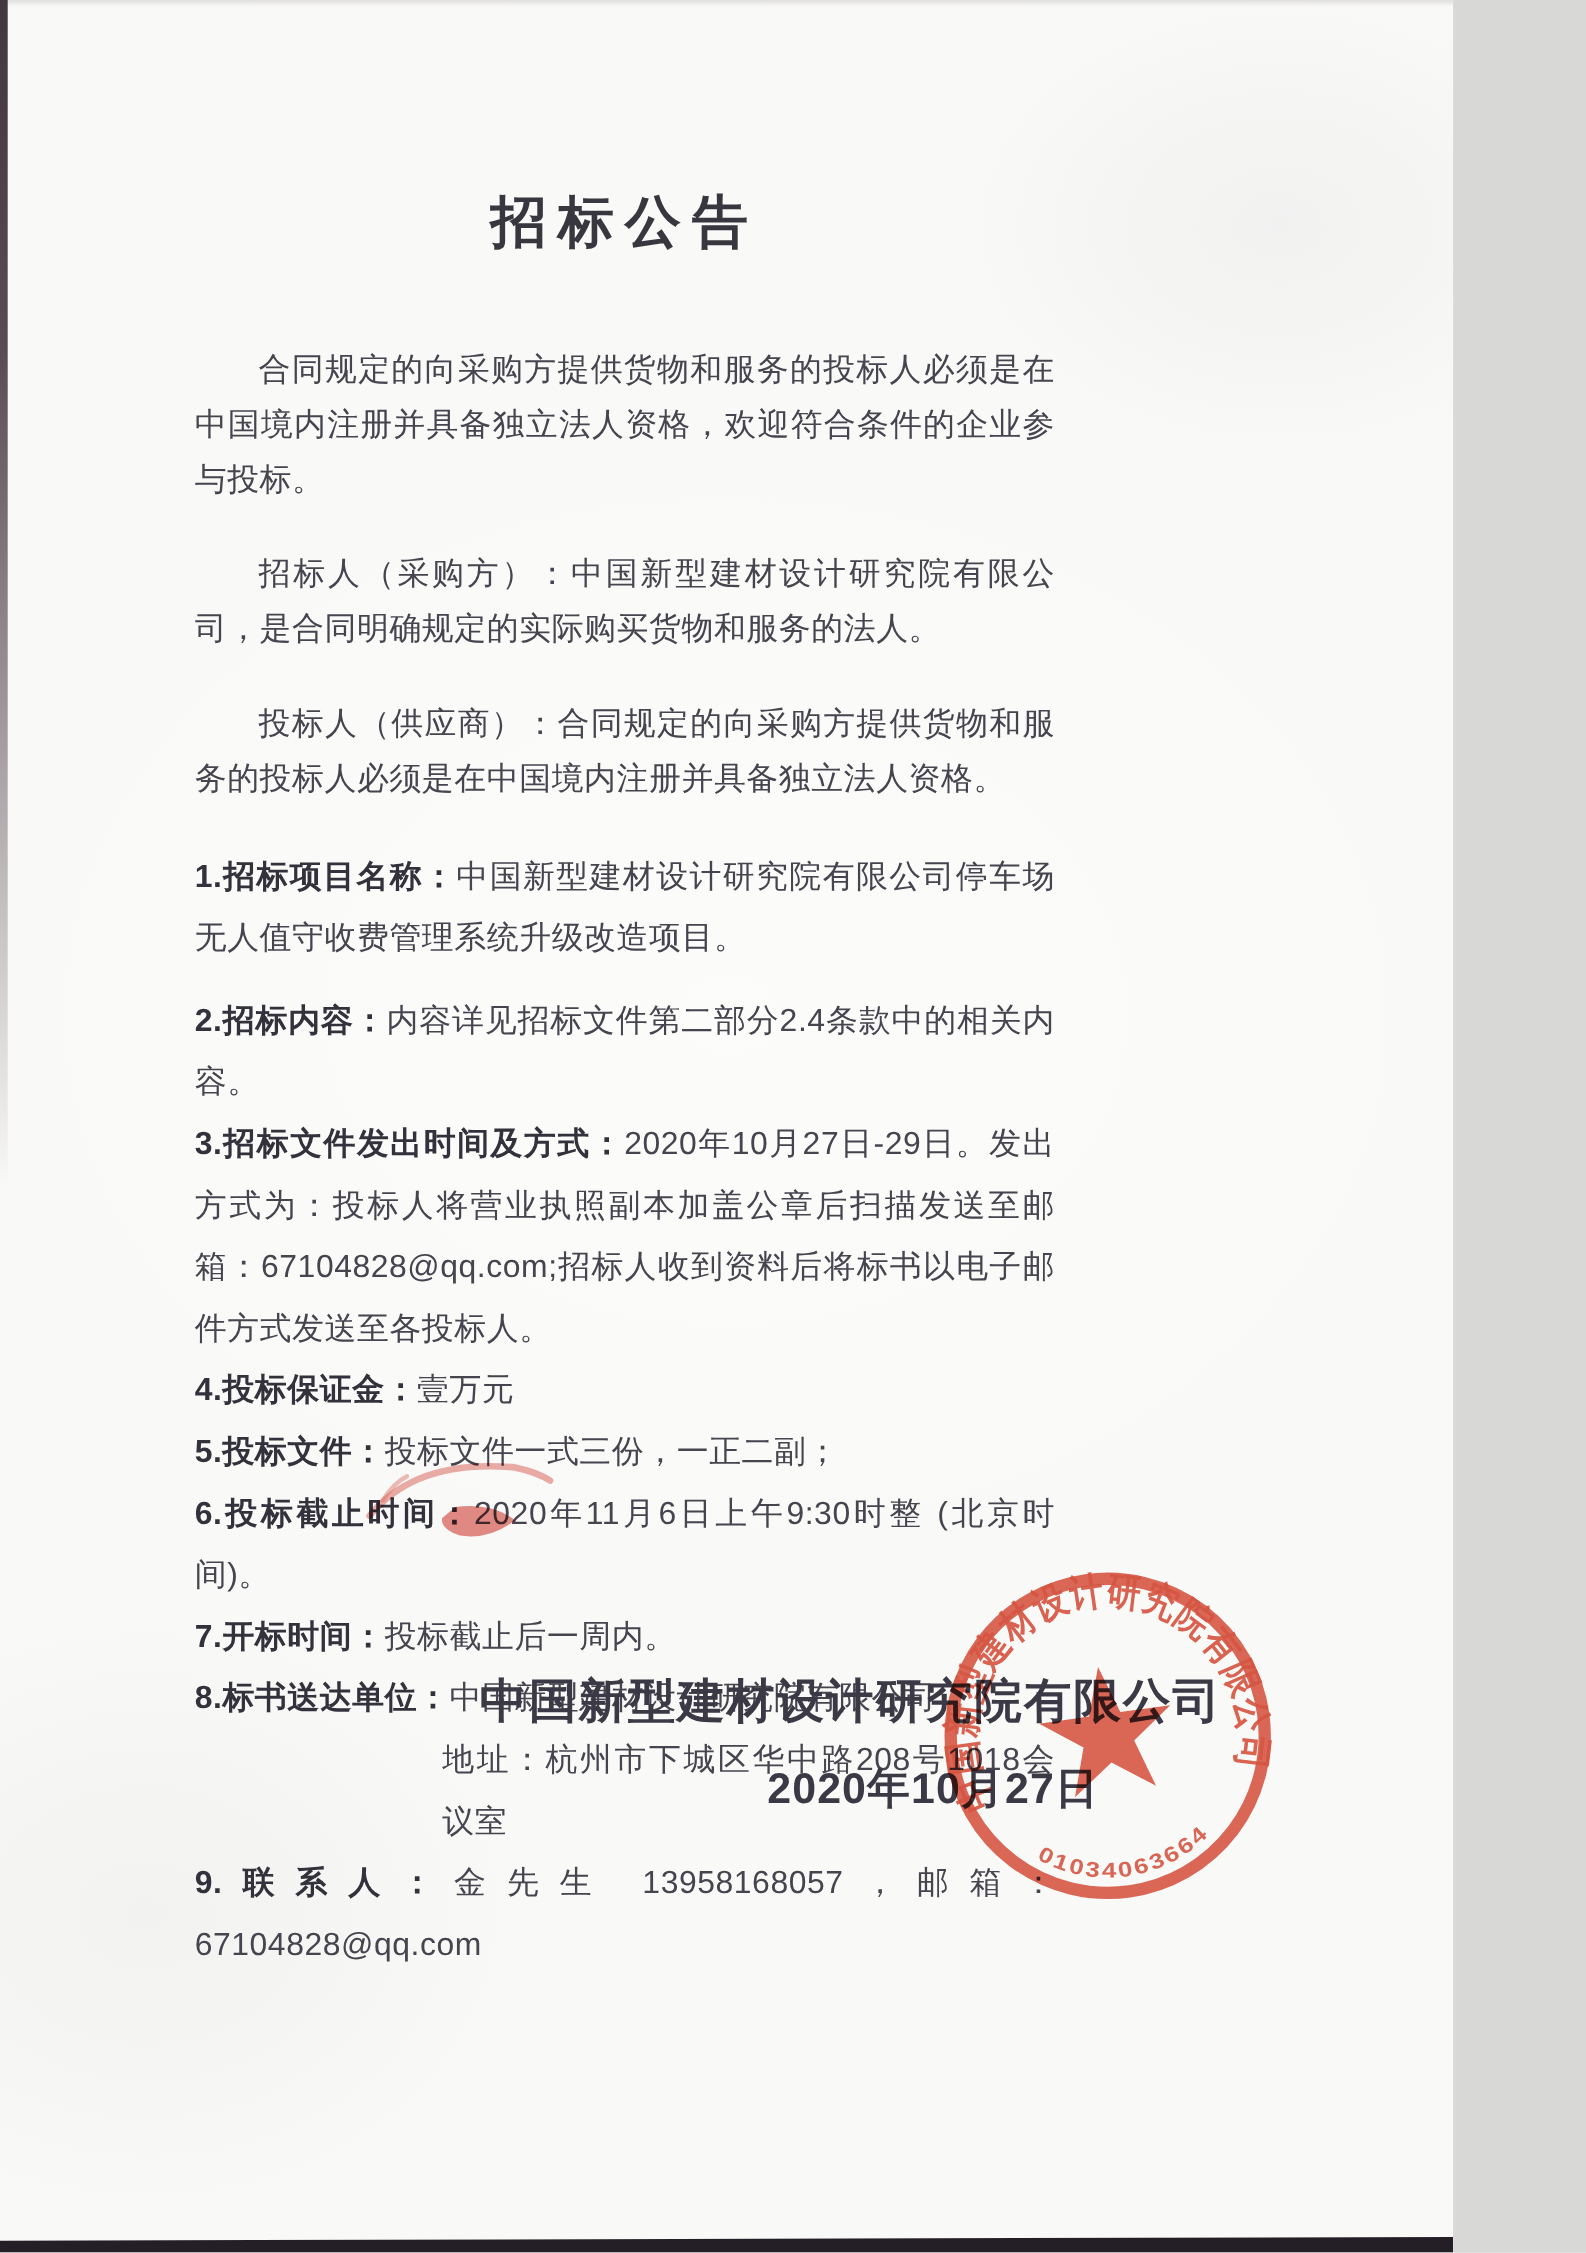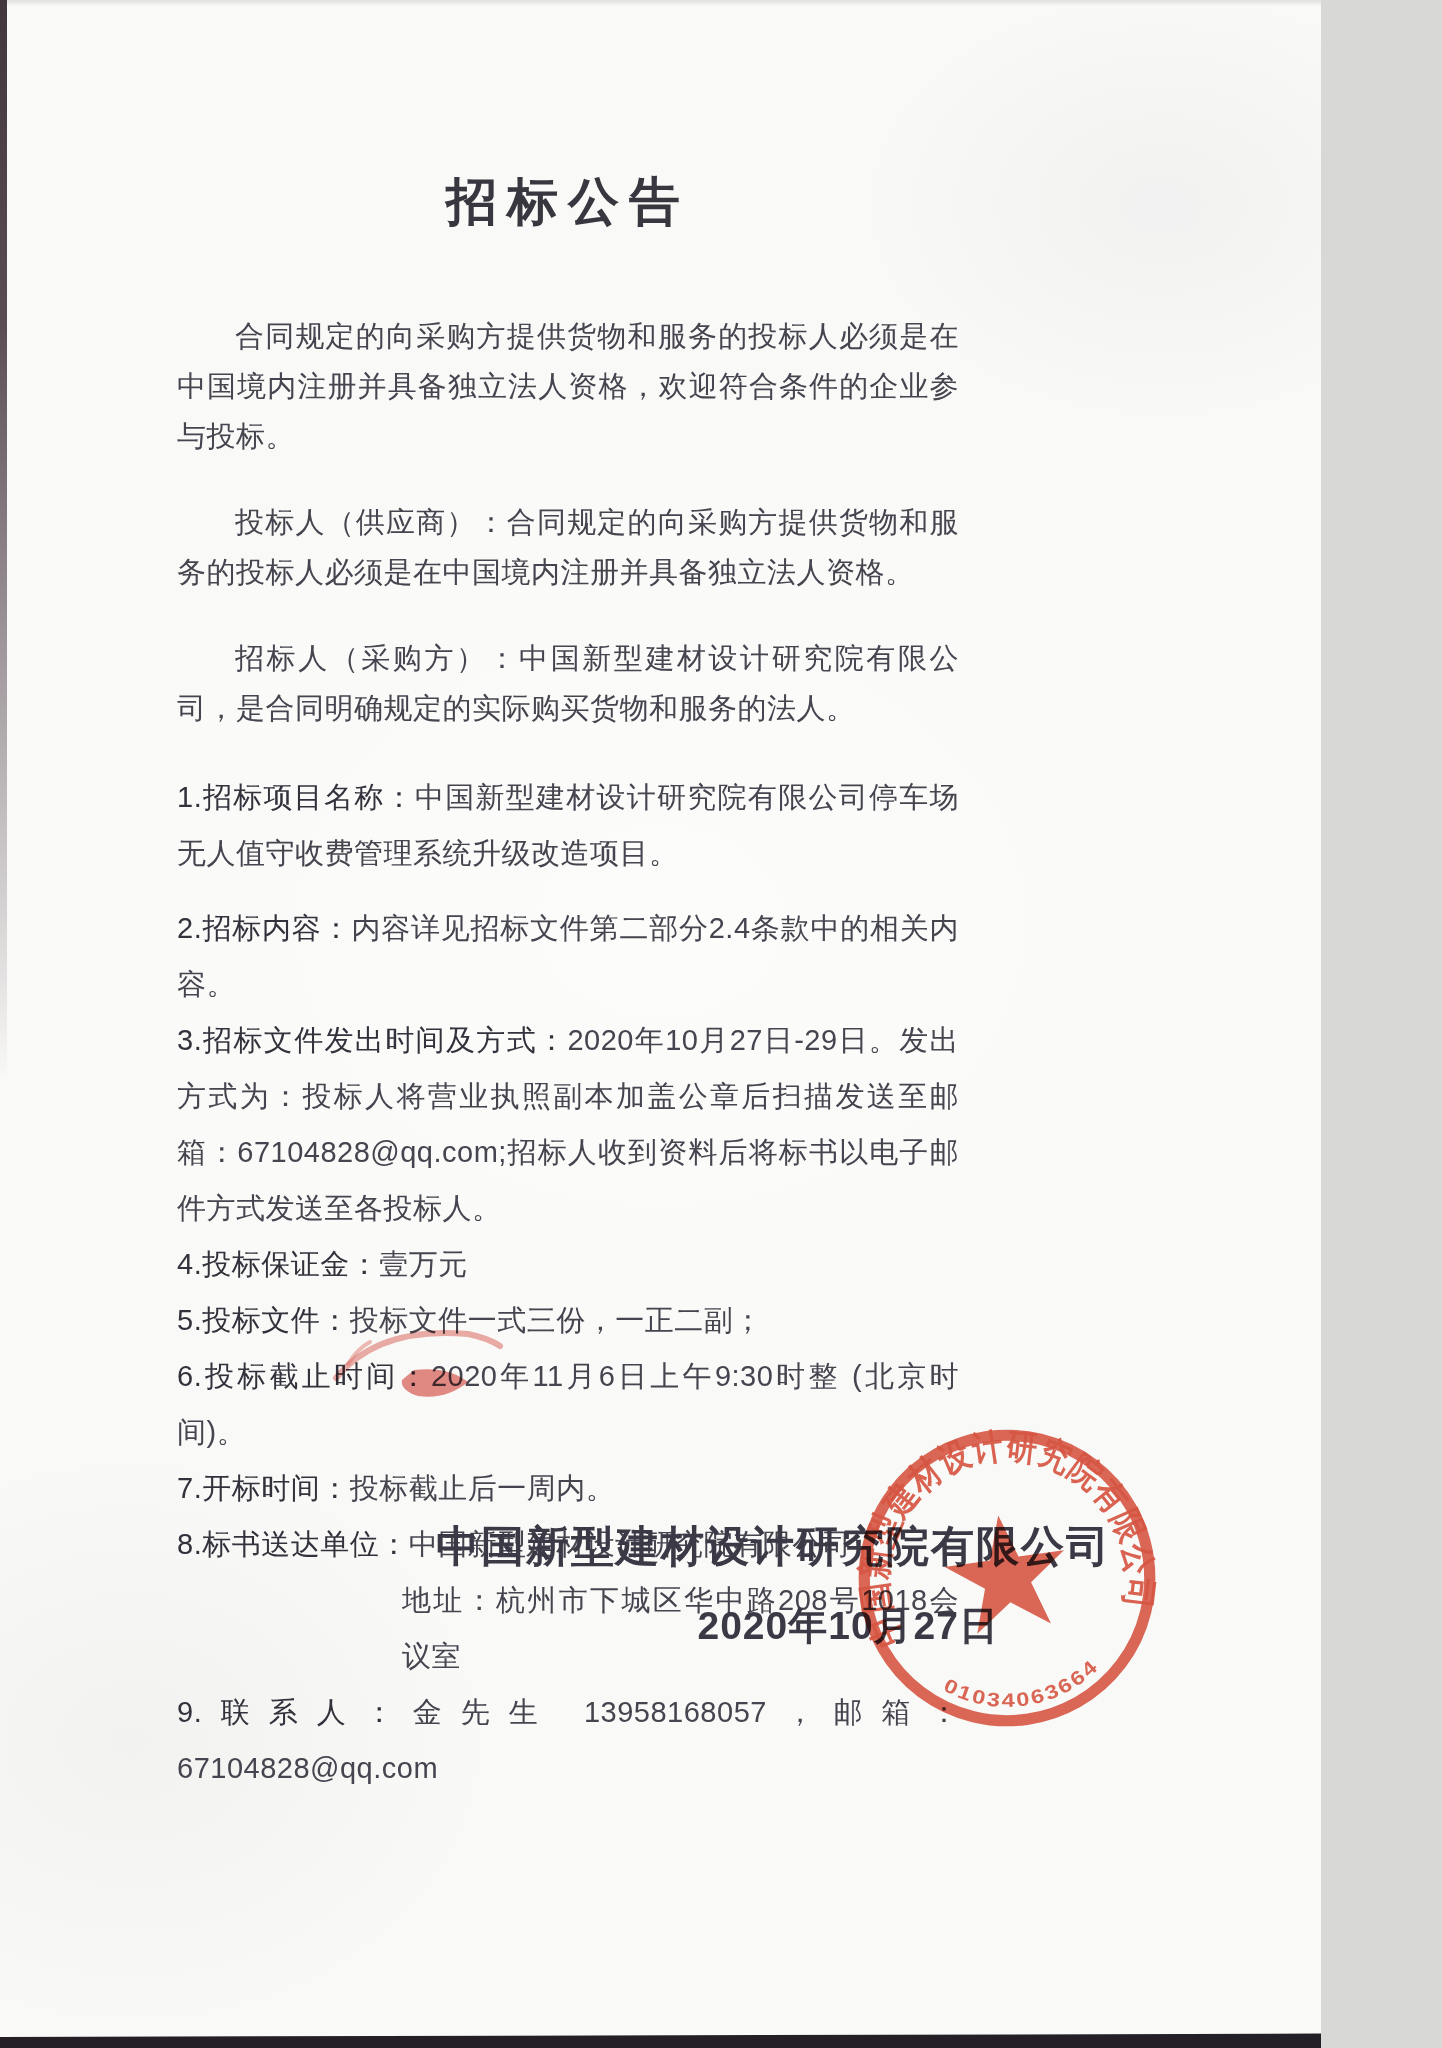--- a/index.html
+++ b/index.html
@@ -38,21 +38,21 @@
   }
   .para{
     font-size:29px;line-height:50px;text-align:justify;text-indent:58px;
     letter-spacing:0.5px;margin:0 0 36px;color:#46444f;
   }
   .para.first{margin-top:74px;}
   .item{
     font-size:29px;line-height:56px;text-align:justify;
     letter-spacing:0.5px;margin:0;color:#46444f;
   }
-  .item b{font-weight:400;color:#33323c;}
+  .item b{font-weight:700;color:#33323c;}
   .item.gap{margin-top:19px;}
   .addr{margin-left:225px;}
   .email-underlined{text-underline-offset:7px;}
   
   .sig-company{
     position:absolute;top:1518px;right:210px;
     font-size:43px;font-weight:700;letter-spacing:2px;color:#3b3945;white-space:nowrap;
   }
   .sig-date{
     position:absolute;top:1599px;right:322px;
@@ -76,22 +76,22 @@
 <div class="page">
 
   <div class="edge-top"></div>
   <div class="edge-left"></div>
   <div class="edge-bottom"></div>
 
   <div class="content">
     <h1 class="title">招标公告</h1>
 
     <p class="para first">合同规定的向采购方提供货物和服务的投标人必须是在中国境内注册并具备独立法人资格，欢迎符合条件的企业参与投标。</p>
+    <p class="para">招标人（采购方）：中国新型建材设计研究院有限公司，是合同明确规定的实际购买货物和服务的法人。</p>
     <p class="para">投标人（供应商）：合同规定的向采购方提供货物和服务的投标人必须是在中国境内注册并具备独立法人资格。</p>
-    <p class="para">招标人（采购方）：中国新型建材设计研究院有限公司，是合同明确规定的实际购买货物和服务的法人。</p>
 
     <div class="item">
       <b>1.招标项目名称：</b><span>中国新型建材设计研究院有限公司停车场无人值守收费管理系统升级改造项目。</span>
     </div>
     <div class="item gap">
       <b>2.招标内容：</b><span>内容详见招标文件第二部分2.4条款中的相关内容。</span>
     </div>
     <div class="item">
       <b>3.招标文件发出时间及方式：</b><span>2020年10月27日-29日。发出方式为：投标人将营业执照副本加盖公章后扫描发送至邮箱：67104828@qq.com;招标人收到资料后将标书以电子邮件方式发送至各投标人。</span>
     </div>

